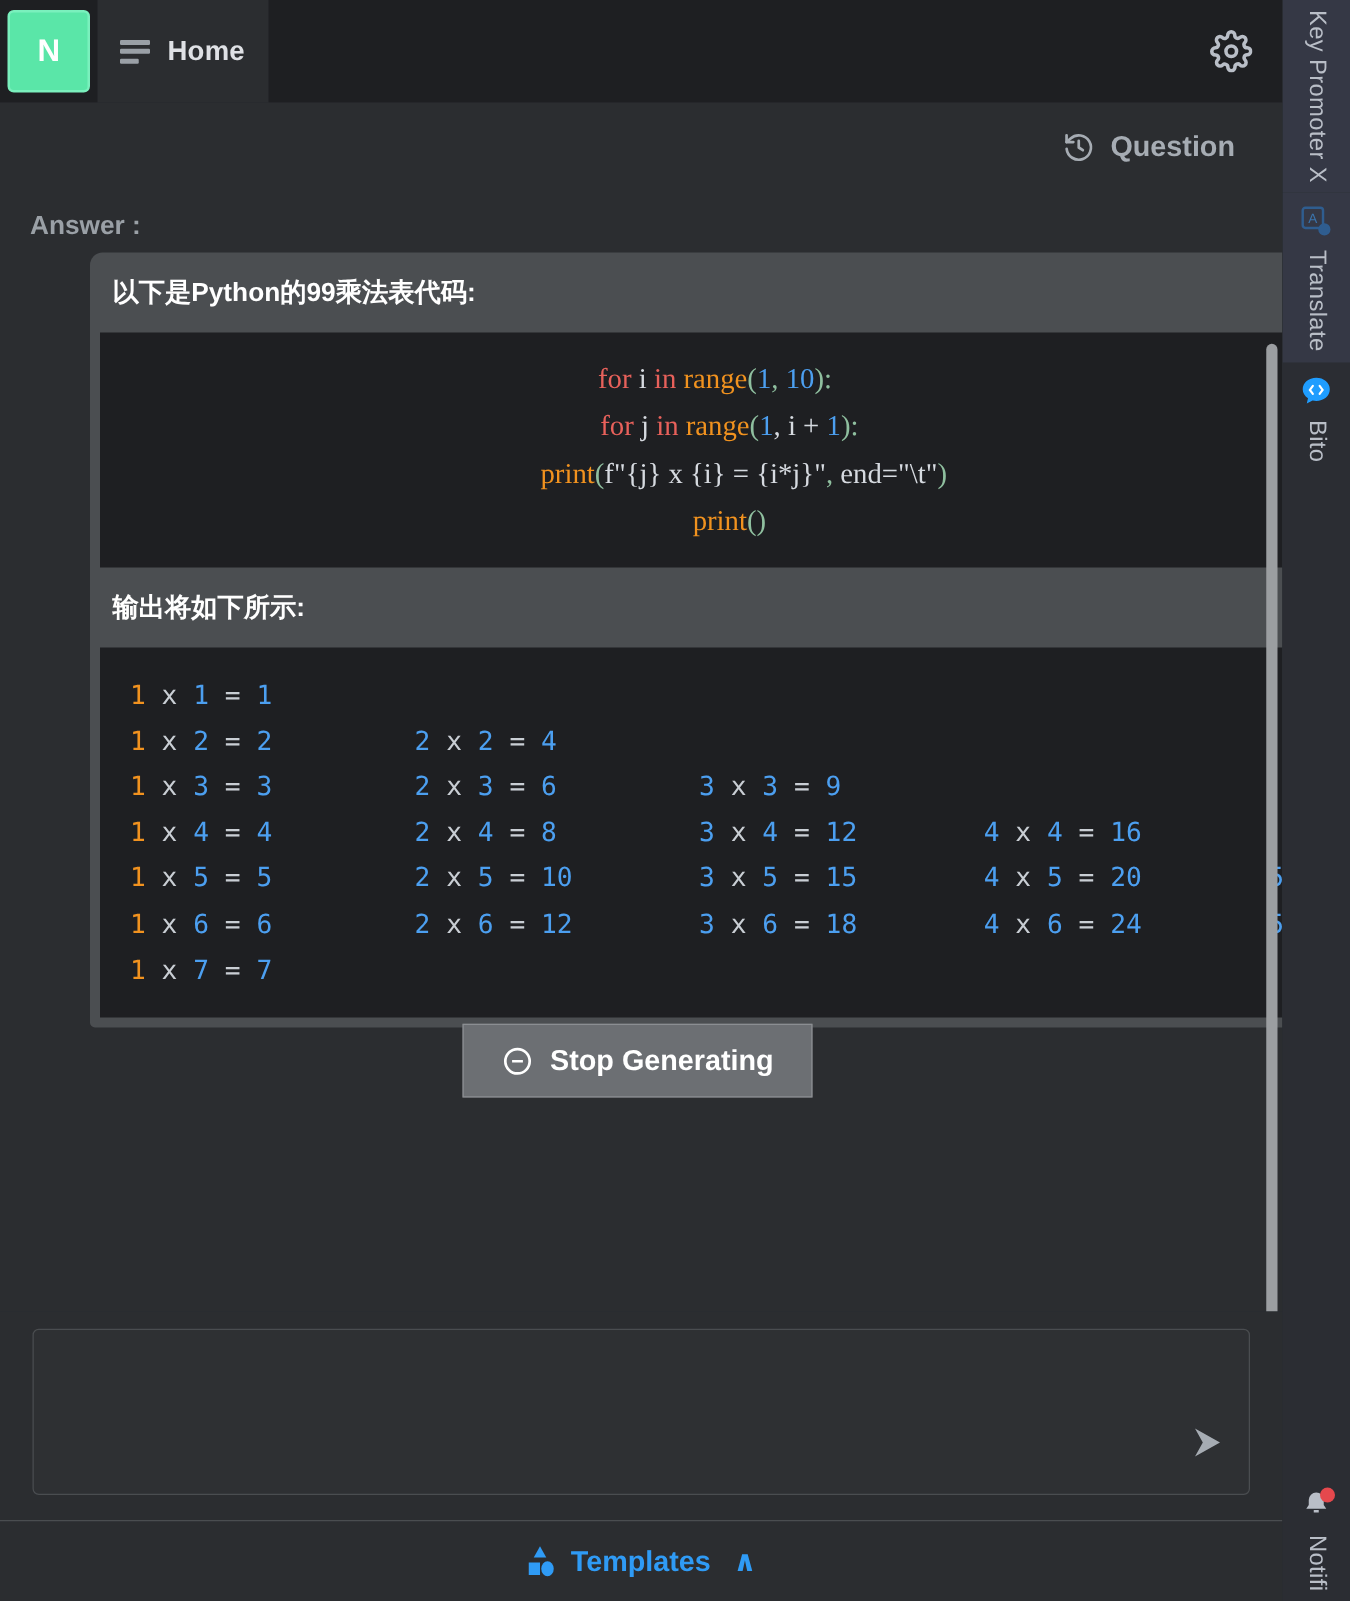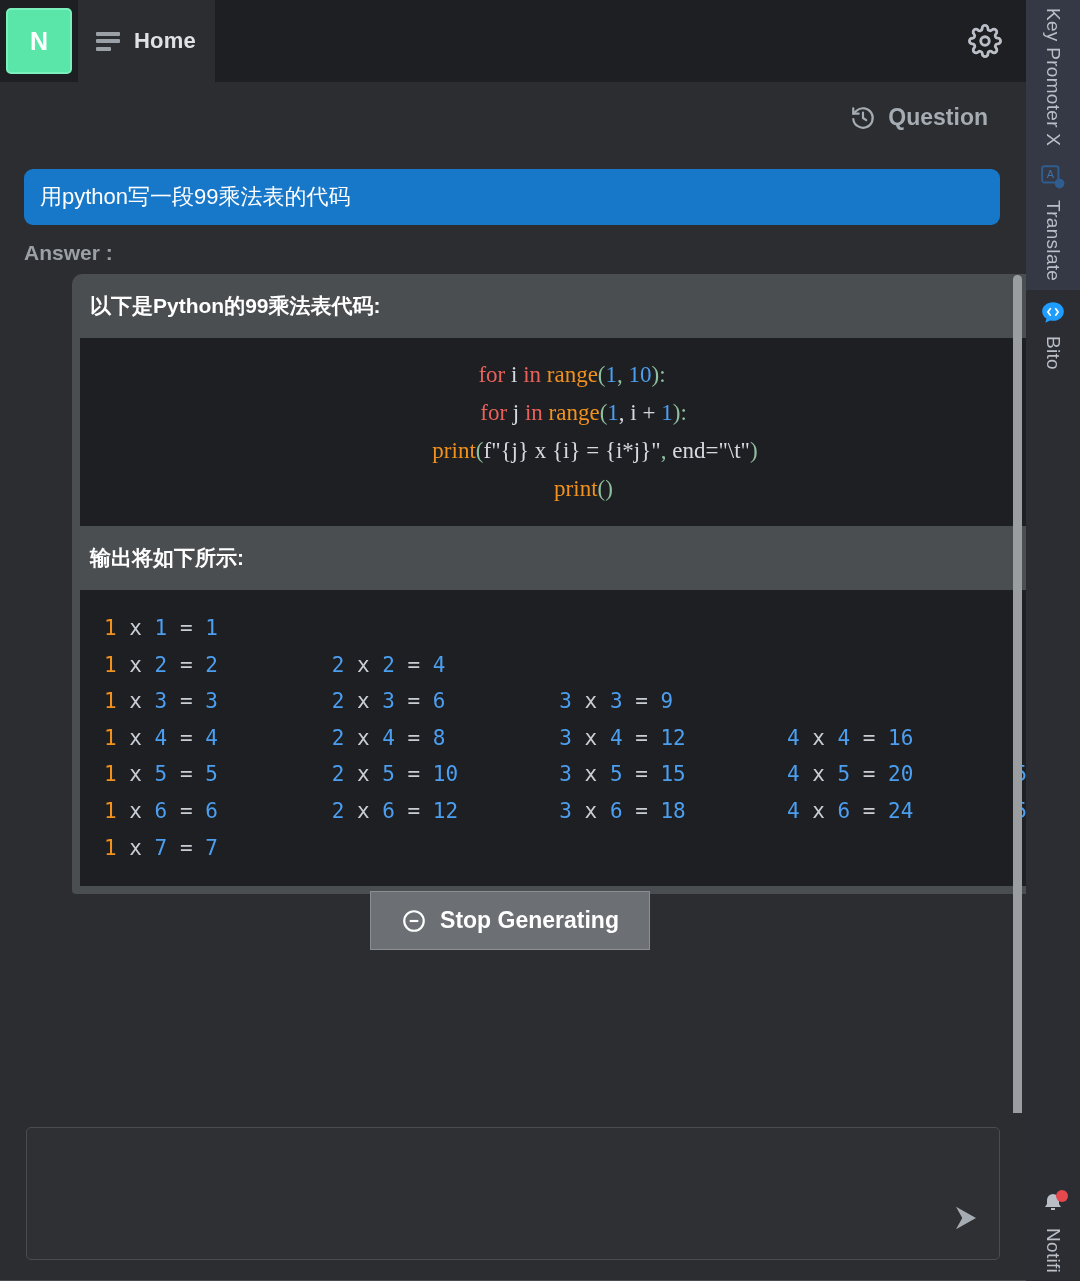--- a/index.html
+++ b/index.html
@@ -363,21 +363,20 @@
         <svg width="26" height="26" viewBox="0 0 24 24" fill="none" stroke="#a6acb3" stroke-width="2" stroke-linecap="round" stroke-linejoin="round">
           <path d="M3 3v5h5"></path>
           <path d="M3.05 13A9 9 0 1 0 6 5.3L3 8"></path>
           <path d="M12 7v5l3 2"></path>
         </svg>
         <span class="history-label">Question</span>
       </div>
 
       <div class="chat-scroll">
 
-        <div class="question-bubble">用python写一段99乘法表的代码</div>
 
         <div class="answer-label">Answer :</div>
 
         <div class="answer-card">
           <div class="answer-text">以下是Python的99乘法表代码:</div>
           <div class="code-block" id="code-block"><div class="code-line"><span class="k">for</span><span class="pl"> i </span><span class="k">in</span><span class="pl"> </span><span class="fn">range</span><span class="p">(</span><span class="num">1</span><span class="p">, </span><span class="num">10</span><span class="p">)</span><span class="p">:</span></div><div class="code-line"><span class="pl">    </span><span class="k">for</span><span class="pl"> j </span><span class="k">in</span><span class="pl"> </span><span class="fn">range</span><span class="p">(</span><span class="num">1</span><span class="pl">, i + </span><span class="num">1</span><span class="p">)</span><span class="p">:</span></div><div class="code-line"><span class="pl">        </span><span class="fn">print</span><span class="p">(</span><span class="pl">f"{j} x {i} = {i*j}"</span><span class="p">, </span><span class="pl">end="\t"</span><span class="p">)</span></div><div class="code-line"><span class="pl">    </span><span class="fn">print</span><span class="p">()</span></div></div>
           <div class="answer-text">输出将如下所示:</div>
           <div class="out-block" id="out-block"><div class="out-line"><span class="first">1</span><span class="op"> x </span><span>1</span><span class="op"> = </span><span>1</span></div><div class="out-line"><span class="first">1</span><span class="op"> x </span><span>2</span><span class="op"> = </span><span>2</span><span class="op">         </span><span>2</span><span class="op"> x </span><span>2</span><span class="op"> = </span><span>4</span></div><div class="out-line"><span class="first">1</span><span class="op"> x </span><span>3</span><span class="op"> = </span><span>3</span><span class="op">         </span><span>2</span><span class="op"> x </span><span>3</span><span class="op"> = </span><span>6</span><span class="op">         </span><span>3</span><span class="op"> x </span><span>3</span><span class="op"> = </span><span>9</span></div><div class="out-line"><span class="first">1</span><span class="op"> x </span><span>4</span><span class="op"> = </span><span>4</span><span class="op">         </span><span>2</span><span class="op"> x </span><span>4</span><span class="op"> = </span><span>8</span><span class="op">         </span><span>3</span><span class="op"> x </span><span>4</span><span class="op"> = </span><span>12</span><span class="op">        </span><span>4</span><span class="op"> x </span><span>4</span><span class="op"> = </span><span>16</span></div><div class="out-line"><span class="first">1</span><span class="op"> x </span><span>5</span><span class="op"> = </span><span>5</span><span class="op">         </span><span>2</span><span class="op"> x </span><span>5</span><span class="op"> = </span><span>10</span><span class="op">        </span><span>3</span><span class="op"> x </span><span>5</span><span class="op"> = </span><span>15</span><span class="op">        </span><span>4</span><span class="op"> x </span><span>5</span><span class="op"> = </span><span>20</span><span class="op">        </span><span>5</span><span class="op"> x </span></div><div class="out-line"><span class="first">1</span><span class="op"> x </span><span>6</span><span class="op"> = </span><span>6</span><span class="op">         </span><span>2</span><span class="op"> x </span><span>6</span><span class="op"> = </span><span>12</span><span class="op">        </span><span>3</span><span class="op"> x </span><span>6</span><span class="op"> = </span><span>18</span><span class="op">        </span><span>4</span><span class="op"> x </span><span>6</span><span class="op"> = </span><span>24</span><span class="op">        </span><span>5</span><span class="op"> x </span></div><div class="out-line"><span class="first">1</span><span class="op"> x </span><span>7</span><span class="op"> = </span><span>7</span></div></div>
         </div>
 
@@ -398,20 +397,29 @@
     <div class="composer-area">
       <div class="composer">
         <textarea class="composer-input" placeholder="" style=""></textarea>
         <div class="send-btn">
           <svg width="34" height="30" viewBox="0 0 24 24" fill="#a6acb3">
             <path d="M4 3 L20 12 L4 21 L9 12 Z"></path>
           </svg>
         </div>
       </div>
       <div class="divider"></div>
+      <div class="templates-bar">
+        <svg width="24" height="26" viewBox="0 0 24 26" fill="#2f9bf5">
+          <path d="M11 1 L16 10 L6 10 Z"></path>
+          <rect x="2" y="14" width="9" height="10"></rect>
+          <ellipse cx="17" cy="19" rx="5" ry="6"></ellipse>
+        </svg>
+        <span class="templates-label">Templates</span>
+        <span class="chev-up">∧</span>
+      </div>
     </div>
   </div>
 
   <div class="right-bar">
 
     <div class="rb-seg shaded">
       <span class="vtext">Key Promoter X</span>
     </div>
 
     <div class="rb-seg shaded">

